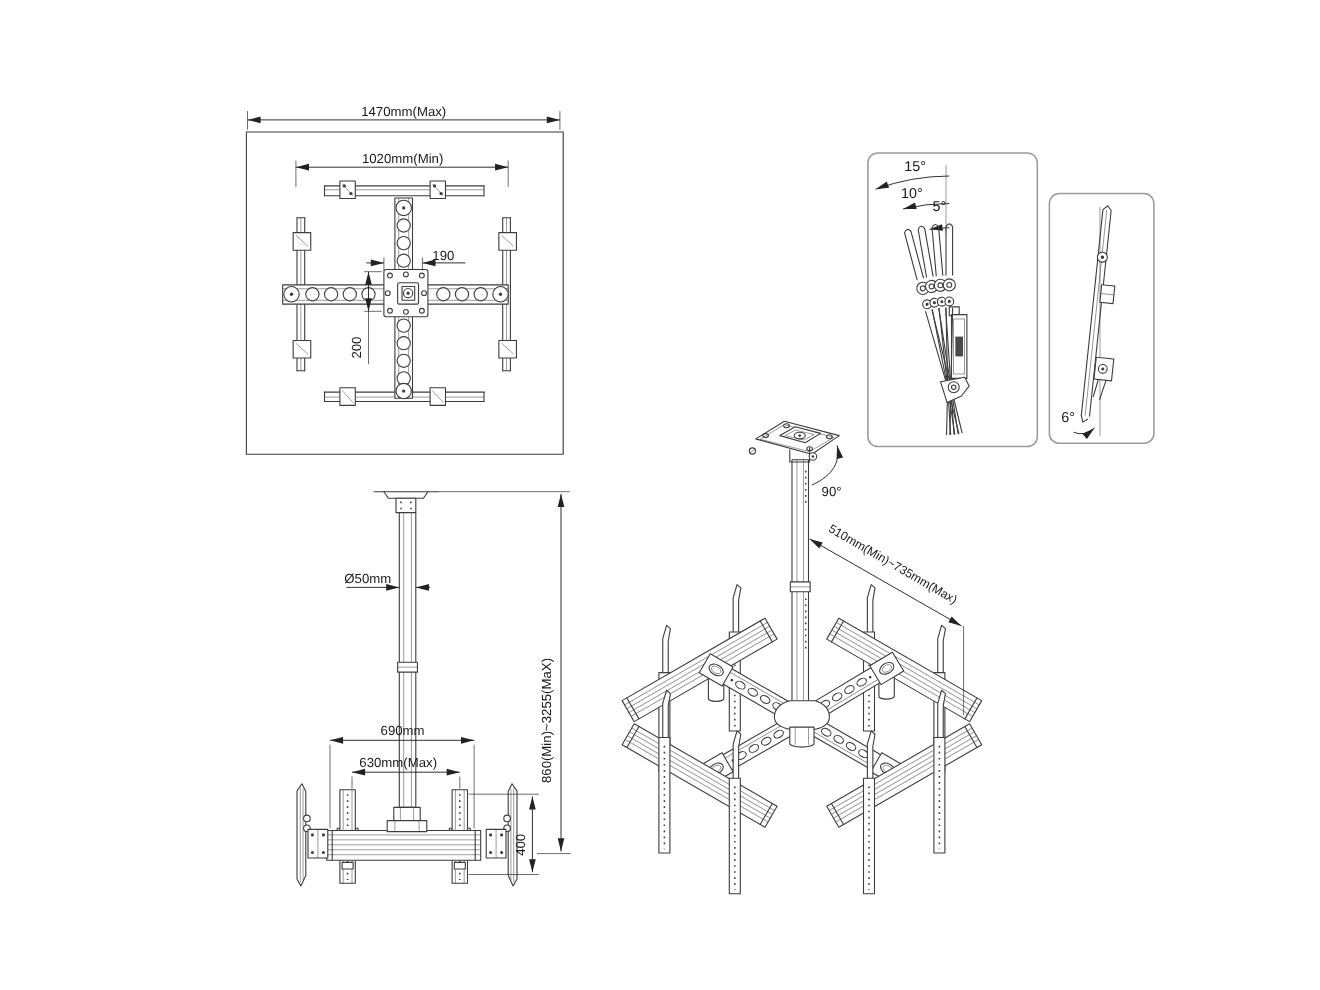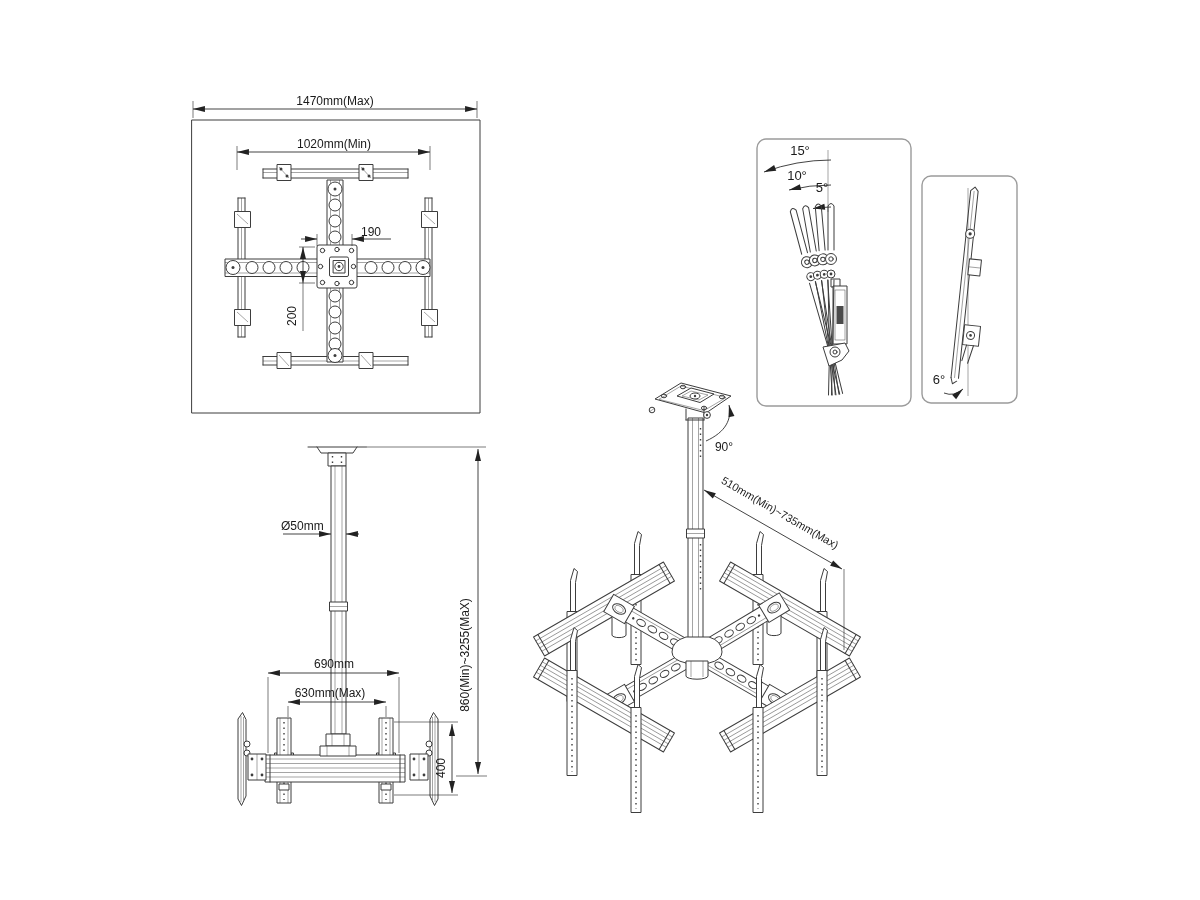--- a/index.html
+++ b/index.html
@@ -1,20 +1,20 @@
 <!DOCTYPE html>
 <html style="--line: #3d3d3d; --dim: #222222; --text: #1a1a1a; --panel-border: #9b9b9b; --bg: #ffffff; --dark-fill: #4a4a4a;"><head>
 <meta charset="utf-8">
 <style>
   :root{
     --line:#3d3d3d; --dim:#222222; --text:#1a1a1a;
     --panel-border:#9b9b9b; --bg:#ffffff; --dark-fill:#4a4a4a;
   }
   html,body{margin:0;padding:0;background:var(--bg);}
-  #canvas{position:relative;width:1092px;height:900px;background:var(--bg);overflow:hidden;}
+  #canvas{position:relative;width:1092px;height:900px;background:var(--bg);overflow:hidden;margin-left:32px;}
   svg{position:absolute;left:0;top:0;}
   .ln  {stroke:var(--line); fill:none; stroke-width:1; stroke-linecap:round; stroke-linejoin:round;}
   .lnf {stroke:var(--line); fill:#ffffff; stroke-width:1; stroke-linejoin:round;}
   .thin{stroke:var(--line); fill:none; stroke-width:.55; opacity:.85;}
   .dim {stroke:var(--dim); fill:none; stroke-width:.85;}
   .ext {stroke:var(--dim); fill:none; stroke-width:.6;}
   .dots{stroke:var(--line); fill:none; stroke-width:1.4; stroke-dasharray:1.5 4;}
   .dk  {fill:var(--dark-fill); stroke:none;}
   .dot {fill:var(--line); stroke:none;}
   .pnl {stroke:var(--panel-border); fill:none; stroke-width:1.4;}

